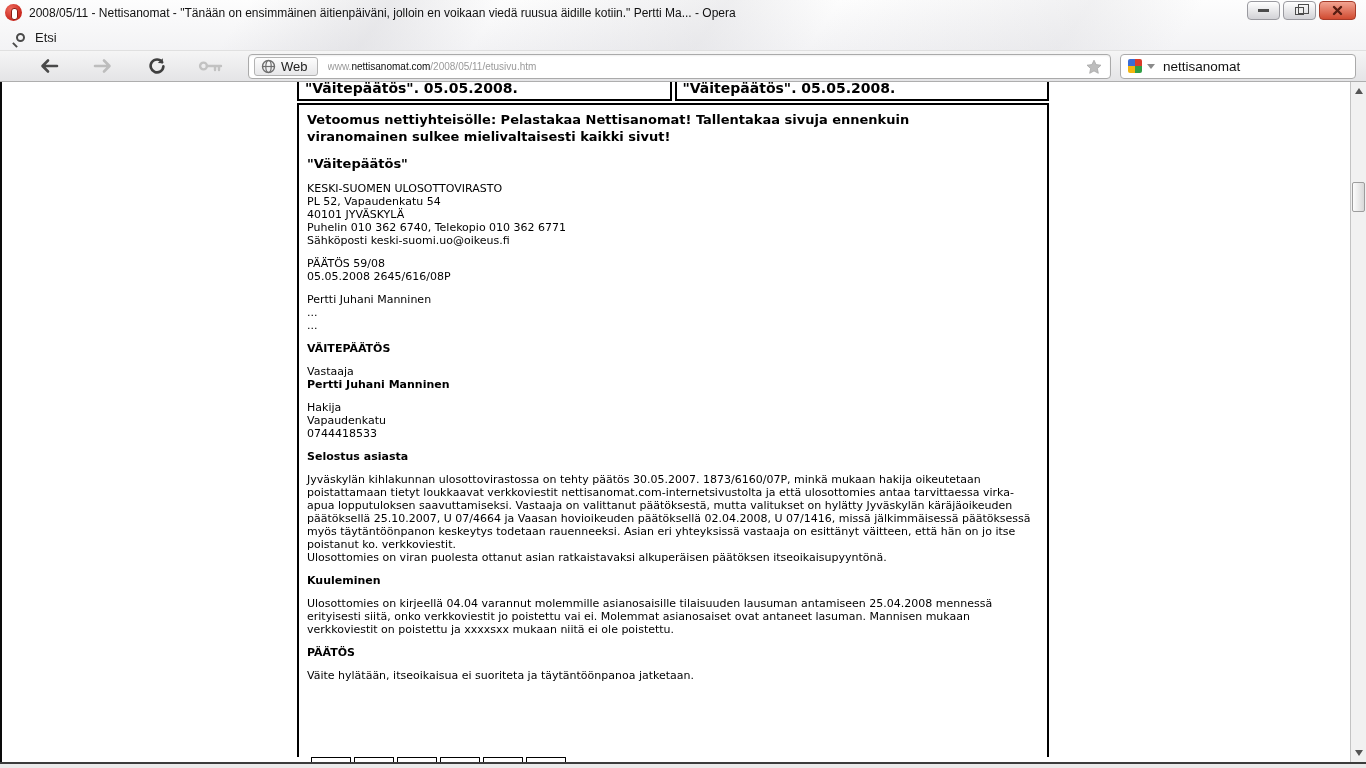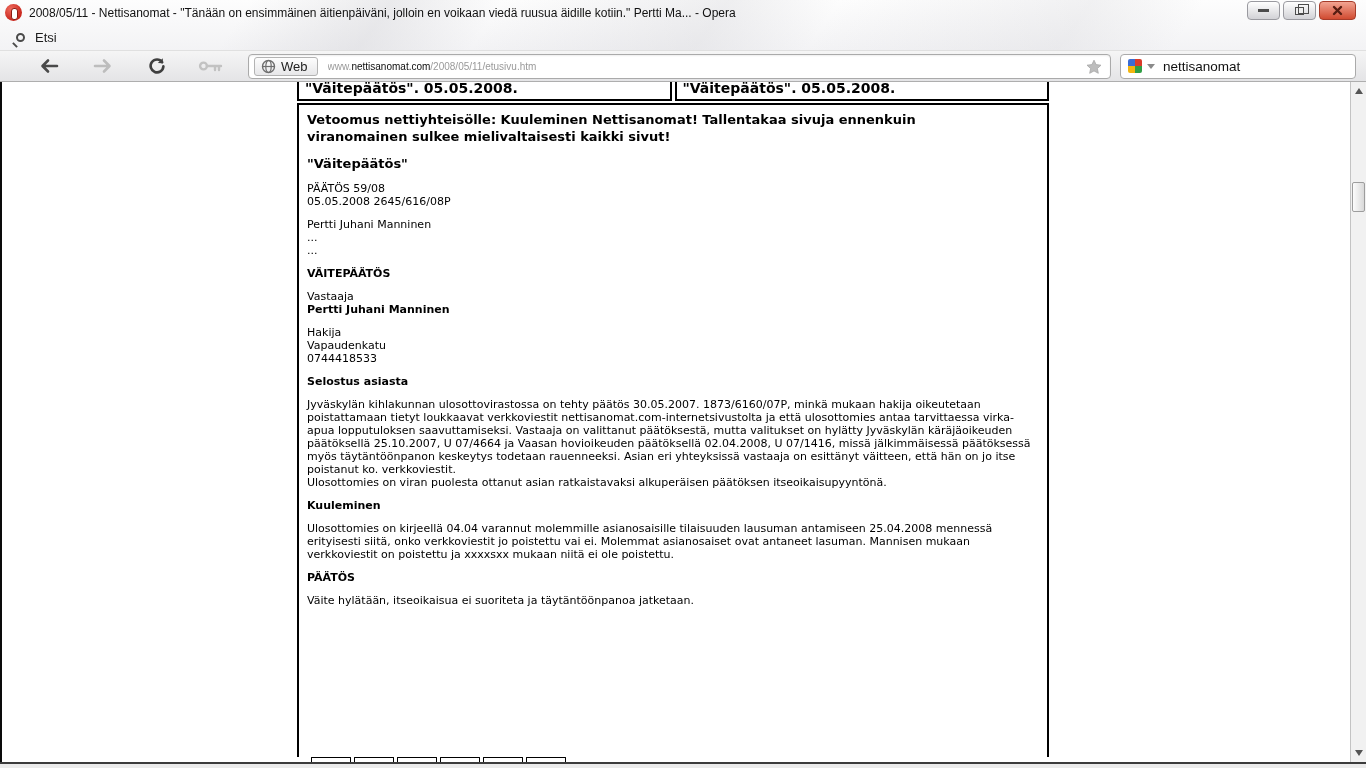--- a/index.html
+++ b/index.html
@@ -201,23 +201,28 @@
   <div class="doc">
     <div class="doc-header">
       <div class="cell">
           <span>"Väitepäätös". 05.05.2008.</span>
         </div>
       <div class="cell">
           <span>"Väitepäätös". 05.05.2008.</span>
         </div>
     </div>
     <div class="doc-body">
-      <p class="h-big ml">Vetoomus nettiyhteisölle: Kuuleminen Nettisanomat! Tallentakaa sivuja ennenkuin
+      <p class="h-big ml">Vetoomus nettiyhteisölle: Pelastakaa Nettisanomat! Tallentakaa sivuja ennenkuin
 viranomainen sulkee mielivaltaisesti kaikki sivut!</p>
       <p class="h-big">"Väitepäätös"</p>
+      <p class="ml">KESKI-SUOMEN ULOSOTTOVIRASTO
+PL 52, Vapaudenkatu 54
+40101 JYVÄSKYLÄ
+Puhelin 010 362 6740, Telekopio 010 362 6771
+Sähköposti keski-suomi.uo@oikeus.fi</p>
       <p class="ml">PÄÄTÖS 59/08
 05.05.2008 2645/616/08P</p>
       <p class="tight">Pertti Juhani Manninen</p>
       <p class="tight">...</p>
       <p>...</p>
       <p class="bold">VÄITEPÄÄTÖS</p>
       <p class="tight">Vastaaja</p>
       <p class="bold">Pertti Juhani Manninen</p>
       <p class="tight">Hakija</p>
       <p class="tight">Vapaudenkatu</p>

